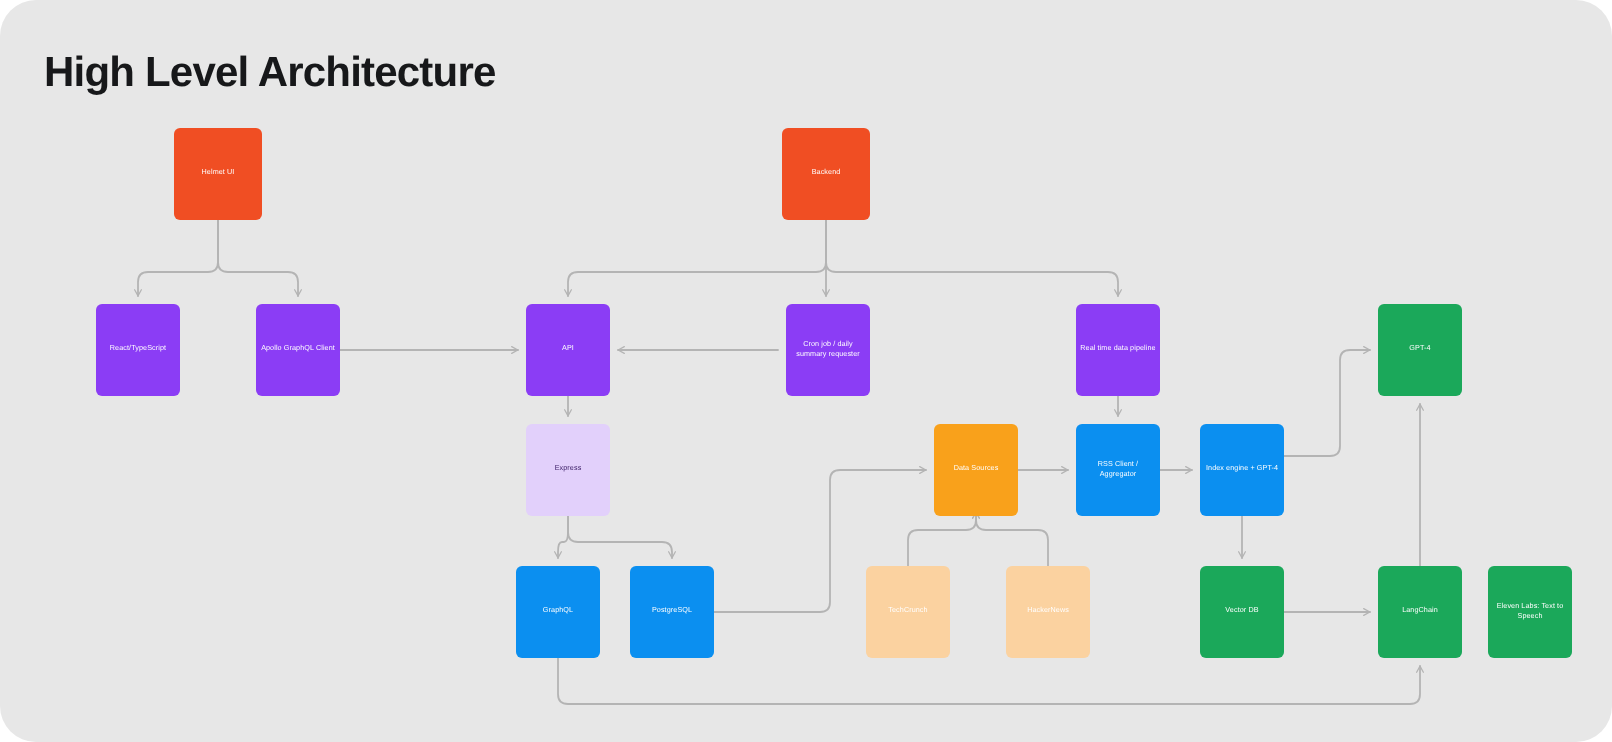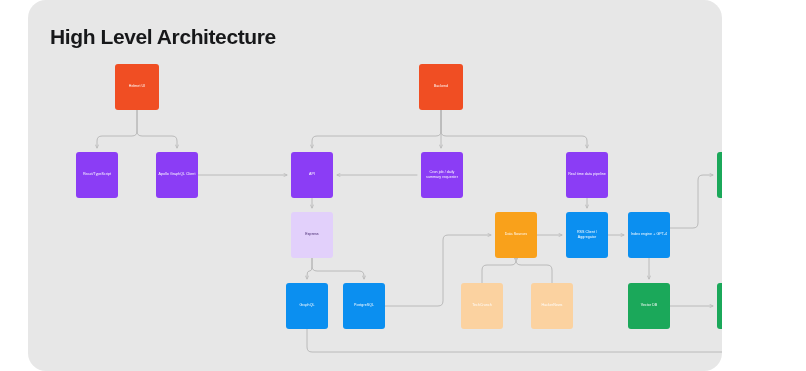--- a/index.html
+++ b/index.html
@@ -3,26 +3,25 @@
 <meta charset="utf-8">
 <title>High Level Architecture</title>
 <style>
   html,body{margin:0;padding:0;background:#ffffff;}
   body{
     width:806px;height:371px;overflow:hidden;
     font-family:"Liberation Sans","DejaVu Sans",sans-serif;
   }
   #canvas{
     position:relative;
-    width:694px;height:371px;
+    width:806px;height:371px;
     background:#e7e7e7;
     border-radius:18px;
     overflow:hidden;
     box-sizing:border-box;
-    margin-left:28px;
   }
   #diagram-title{
     position:absolute;
     left:22px; top:25px;
     font-size:21px;
     font-weight:bold;
     letter-spacing:-0.4px;
     color:#17181a;
     white-space:nowrap;
   }

